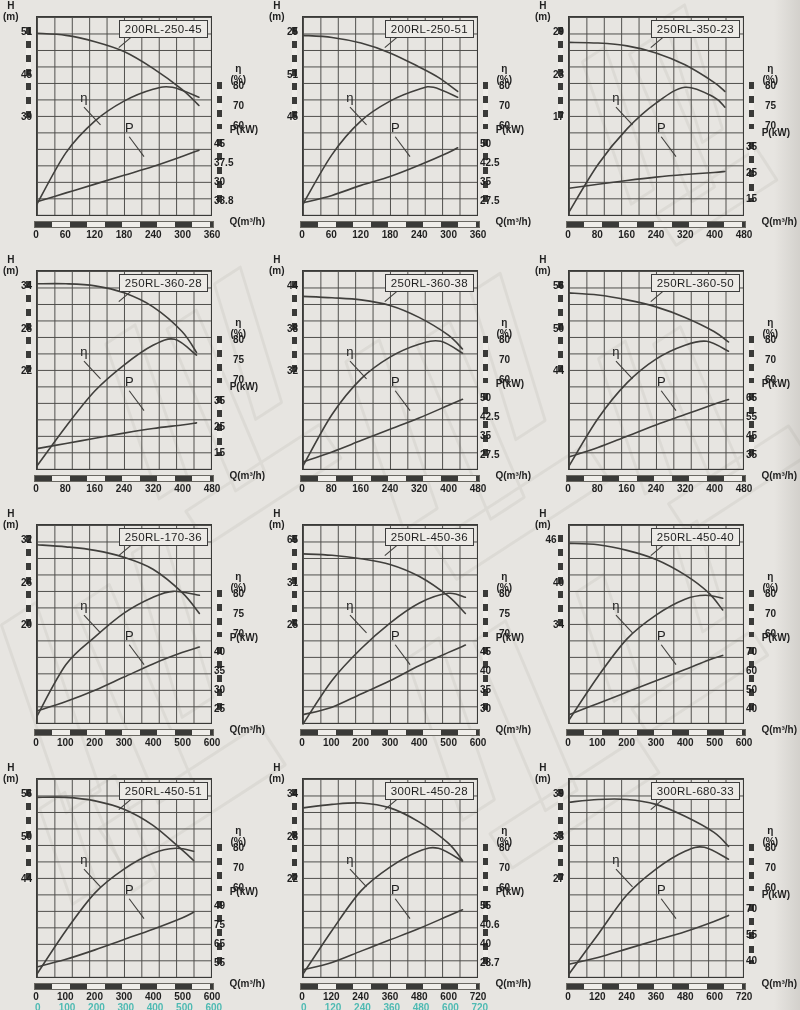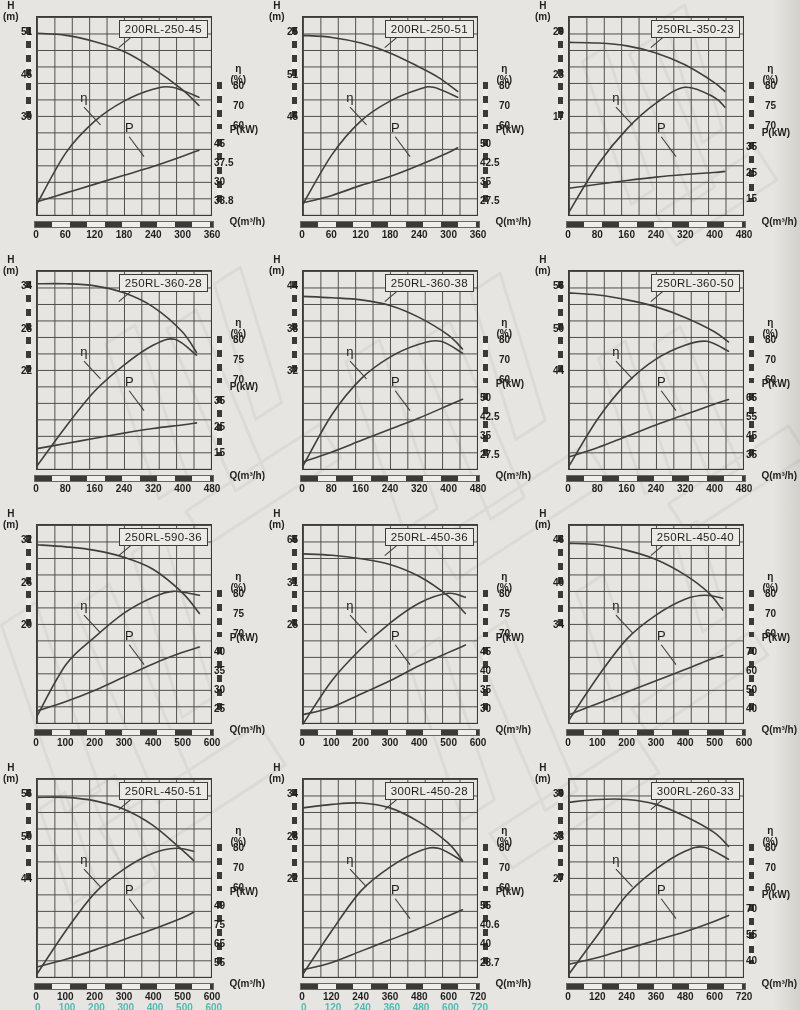--- a/index.html
+++ b/index.html
@@ -369,21 +369,21 @@
     <div class="plot-wrap">
       <div class="plot">
         <svg viewBox="0 0 100 100" preserveAspectRatio="none">
             <path d="M0,9.979166666666664C2.7777777777777772,10.156249999999998,11.11111111111111,10.569444444444443,16.666666666666664,11.041666666666666C22.222222222222218,11.51388888888889,27.77777777777777,11.927083333333332,33.33333333333333,12.812499999999998C38.888888888888886,13.697916666666664,44.44444444444444,14.760416666666668,50,16.354166666666668C55.55555555555556,17.947916666666668,61.1111111111111,19.423611111111107,66.66666666666666,22.374999999999996C72.22222222222221,25.326388888888886,78.8888888888889,30.34375,83.33333333333334,34.0625C87.77777777777779,37.78125,91.66666666666666,42.916666666666664,93.33333333333333,44.6875" class="curve"></path>
             <path d="M0,96.50000000000001C2.7777777777777772,92.16666666666669,11.11111111111111,77.16666666666667,16.666666666666664,70.5C22.222222222222218,63.83333333333333,27.77777777777777,60.83333333333334,33.33333333333333,56.50000000000001C38.888888888888886,52.16666666666667,44.44444444444444,47.833333333333336,50,44.5C55.55555555555556,41.166666666666664,61.944444444444436,38.333333333333336,66.66666666666666,36.5C71.38888888888889,34.666666666666664,73.88888888888889,33.666666666666664,78.33333333333333,33.5C82.77777777777777,33.333333333333336,90.83333333333333,35.166666666666664,93.33333333333333,35.5" class="curve"></path>
             <path d="M0,93.9C2.7777777777777772,93.10833333333333,11.11111111111111,90.89166666666668,16.666666666666664,89.15C22.222222222222218,87.40833333333333,27.77777777777777,85.50833333333334,33.33333333333333,83.45C38.888888888888886,81.39166666666667,44.44444444444444,79.01666666666667,50,76.8C55.55555555555556,74.58333333333333,61.1111111111111,72.20833333333334,66.66666666666666,70.15C72.22222222222221,68.09166666666667,78.8888888888889,65.875,83.33333333333334,64.45C87.77777777777779,63.025000000000006,91.66666666666666,62.075,93.33333333333333,61.6" class="curve"></path>
             <line x1="55.00000000000001" y1="9.5" x2="47" y2="15.5" class="leader"></line>
             <line x1="27" y1="45.5" x2="36.5" y2="54.50000000000001" class="leader"></line>
             <line x1="53" y1="60.49999999999999" x2="61.5" y2="70.5" class="leader"></line>
           </svg>
-        <div class="title-box">250RL-590-36</div>
+        <div class="title-box">250RL-170-36</div>
       <div class="curve-letter" style="left: 55%; top: 5.5%;">H</div>
           <div class="curve-letter" style="left: 27%; top: 41.5%;">η</div>
           <div class="curve-letter" style="left: 53%; top: 56.5%;">P</div>
         </div>
       <div class="unit h-unit">H<br>(m)</div>
       <div class="unit eta-unit">η<br>(%)</div>
       <div class="unit p-unit" style="top: 54.5%;">P(kW)</div>
       <div class="unit q-unit">Q(m³/h)</div>
       <div class="v-ruler h-ruler"></div>
       <div class="v-ruler eta-ruler"></div>
@@ -470,21 +470,21 @@
           <div class="curve-letter" style="left: 53%; top: 56.5%;">P</div>
         </div>
       <div class="unit h-unit">H<br>(m)</div>
       <div class="unit eta-unit">η<br>(%)</div>
       <div class="unit p-unit" style="top: 54.5%;">P(kW)</div>
       <div class="unit q-unit">Q(m³/h)</div>
       <div class="v-ruler h-ruler"></div>
       <div class="v-ruler eta-ruler"></div>
       <div class="v-ruler p-ruler" style="top: 61.5%; height: 32.5%;"></div>
       <div class="x-ruler"></div>
-    <span class="tick h-tick" style="top: 7.5%;">46</span>
+    <span class="tick h-tick" style="top: 7.5%; text-align: center;">46</span>
         <span class="tick h-tick" style="top: 28.75%;">40</span>
         <span class="tick h-tick" style="top: 50%;">34</span>
         <span class="tick eta-tick" style="top: 34.5%;">80</span>
         <span class="tick eta-tick" style="top: 44.5%;">70</span>
         <span class="tick eta-tick" style="top: 54.5%;">60</span>
         <span class="tick p-tick" style="top: 63.5%;">70</span>
         <span class="tick p-tick" style="top: 73%;">60</span>
         <span class="tick p-tick" style="top: 82.5%;">50</span>
         <span class="tick p-tick" style="top: 92%;">40</span>
         <span class="tick x-tick" style="left: 0%;">0</span>
@@ -603,21 +603,21 @@
     <div class="plot-wrap">
       <div class="plot">
         <svg viewBox="0 0 100 100" preserveAspectRatio="none">
             <path d="M0,11.75000000000001C2.7777777777777772,11.513888888888896,11.11111111111111,10.569444444444438,16.666666666666664,10.333333333333323C22.222222222222218,10.097222222222209,27.77777777777777,9.920138888888877,33.33333333333333,10.333333333333323C38.888888888888886,10.74652777777777,44.44444444444444,11.395833333333329,50,12.812499999999998C55.55555555555556,14.229166666666668,61.1111111111111,16.472222222222232,66.66666666666666,18.833333333333343C72.22222222222221,21.194444444444454,79.16666666666667,24.44097222222222,83.33333333333334,26.979166666666664C87.50000000000001,29.517361111111107,90.27777777777777,32.88194444444444,91.66666666666666,34.0625" class="curve"></path>
             <path d="M0,98.50000000000001C2.7777777777777772,95.16666666666669,11.11111111111111,85.16666666666669,16.666666666666664,78.50000000000001C22.222222222222218,71.83333333333334,27.77777777777777,64.00000000000001,33.33333333333333,58.50000000000001C38.888888888888886,53.00000000000001,44.44444444444444,49.16666666666667,50,45.5C55.55555555555556,41.83333333333333,62.037037037037024,38.333333333333336,66.66666666666666,36.5C71.29629629629629,34.666666666666664,73.61111111111111,33.833333333333336,77.77777777777779,34.5C81.94444444444446,35.166666666666664,89.35185185185185,39.5,91.66666666666666,40.5" class="curve"></path>
             <path d="M0,93.6C2.7777777777777772,93.02222222222221,11.11111111111111,91.43333333333332,16.666666666666664,90.13333333333333C22.222222222222218,88.83333333333333,27.77777777777777,87.24444444444445,33.33333333333333,85.80000000000001C38.888888888888886,84.35555555555557,44.44444444444444,82.91111111111111,50,81.46666666666667C55.55555555555556,80.02222222222223,61.1111111111111,78.72222222222221,66.66666666666666,77.13333333333333C72.22222222222221,75.54444444444444,79.16666666666667,73.30555555555556,83.33333333333334,71.93333333333334C87.50000000000001,70.56111111111112,90.27777777777777,69.40555555555557,91.66666666666666,68.9" class="curve"></path>
             <line x1="55.00000000000001" y1="9.5" x2="47" y2="15.5" class="leader"></line>
             <line x1="27" y1="45.5" x2="36.5" y2="54.50000000000001" class="leader"></line>
             <line x1="53" y1="60.49999999999999" x2="61.5" y2="70.5" class="leader"></line>
           </svg>
-        <div class="title-box">300RL-260-33</div>
+        <div class="title-box">300RL-680-33</div>
       <div class="curve-letter" style="left: 55%; top: 5.5%;">H</div>
           <div class="curve-letter" style="left: 27%; top: 41.5%;">η</div>
           <div class="curve-letter" style="left: 53%; top: 56.5%;">P</div>
         </div>
       <div class="unit h-unit">H<br>(m)</div>
       <div class="unit eta-unit">η<br>(%)</div>
       <div class="unit p-unit" style="top: 56%;">P(kW)</div>
       <div class="unit q-unit">Q(m³/h)</div>
       <div class="v-ruler h-ruler"></div>
       <div class="v-ruler eta-ruler"></div>

